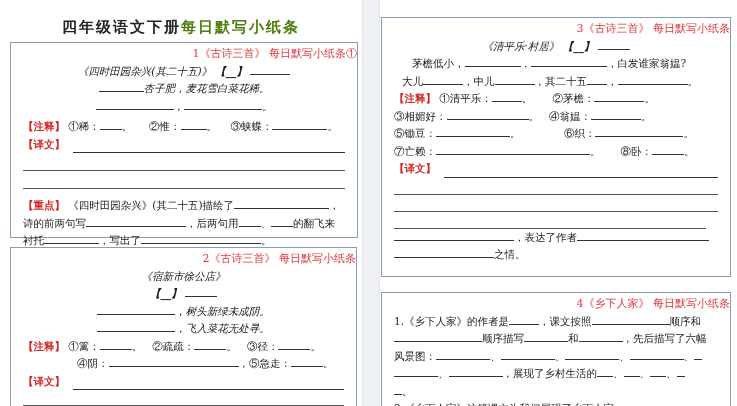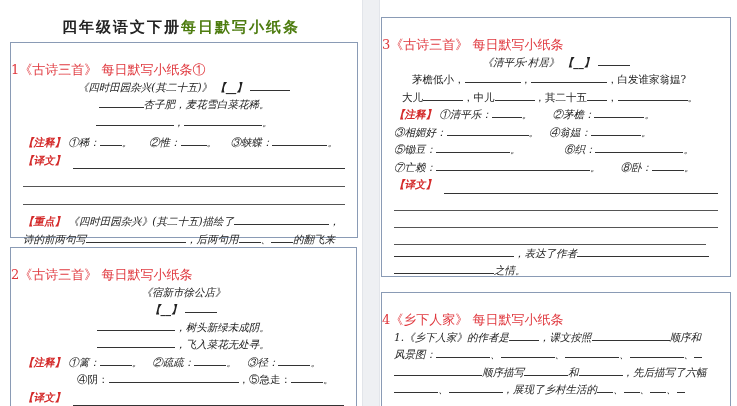--- a/index.html
+++ b/index.html
@@ -9,27 +9,27 @@
   #page-left { left: 0; width: 362px; }
   #page-right { left: 380px; width: 357px; }
   .gutter { position: absolute; left: 362px; top: 0; width: 18px; height: 406px; background: #eef0f3; border-left: 1px solid #e2e5ea; border-right: 1px solid #e2e5ea; }
   .doc-title { position: absolute; top: 18px; left: 0; width: 362px; text-align: center; font-size: 15px; font-weight: bold; letter-spacing: 2px; }
   .doc-title .red { color: #4d7c0f; }
   .box { position: absolute; border: 1.5px solid #8a9bb5; background: #fff; font-size: 10.5px; line-height: 17.5px; }
   #box1 { left: 10px; top: 42px; width: 348px; height: 196px; }
   #box2 { left: 10px; top: 247px; width: 347px; height: 170px; }
   #box3 { left: 1px; top: 17px; width: 350px; height: 260px; }
   #box4 { left: 1px; top: 292px; width: 350px; height: 130px; }
-  .box-title { text-align: left; color: #e0383e; font-size: 13px; margin-top: 18px; }
+  .box-title { text-align: right; color: #e0383e; font-size: 11px; margin-top: 2px; }
   .center { text-align: center; font-style: italic; }
   .line { white-space: nowrap; }
   .blank { display: inline-block; border-bottom: 1px solid #333; height: 12px; vertical-align: baseline; }
   .tag { color: #d42a2a; font-weight: bold; }
   .full-line { height: 1px; background: #555; margin: 0 12px; }
-  .pad { padding: 0 12px; font-style: italic; }
+  .pad { padding: 0 12px; }
   .bracket { font-weight: bold; }
 </style>
 </head>
 <body>
 
 <div class="page" id="page-left">
   <div class="doc-title">
     <span>四年级语文下册</span><span class="red">每日默写小纸条</span>
   </div>
 
@@ -154,24 +154,24 @@
       <span class="blank" style="width:100px"></span><span>之情。</span>
     </div>
   </div>
 
   <div class="box" id="box4">
     <div class="box-title">4《乡下人家》 每日默写小纸条</div>
     <div class="line pad">
       <span>1.《乡下人家》的作者是</span><span class="blank" style="width:30px"></span><span>，课文按照</span><span class="blank" style="width:78px"></span><span>顺序和</span>
     </div>
     <div class="line pad">
-      <span>风景图：</span><span class="blank" style="width:54px"></span>、<span class="blank" style="width:54px"></span>、<span class="blank" style="width:54px"></span>、<span class="blank" style="width:54px"></span>、<span class="blank" style="width:8px"></span>
+      <span class="blank" style="width:88px"></span><span>顺序描写</span><span class="blank" style="width:44px"></span><span>和</span><span class="blank" style="width:44px"></span><span>，先后描写了六幅</span>
     </div>
     <div class="line pad">
-      <span class="blank" style="width:88px"></span><span>顺序描写</span><span class="blank" style="width:44px"></span><span>和</span><span class="blank" style="width:44px"></span><span>，先后描写了六幅</span>
+      <span>风景图：</span><span class="blank" style="width:54px"></span>、<span class="blank" style="width:54px"></span>、<span class="blank" style="width:54px"></span>、<span class="blank" style="width:54px"></span>、<span class="blank" style="width:8px"></span>
     </div>
     <div class="line pad">
       <span class="blank" style="width:44px"></span>、<span class="blank" style="width:54px"></span><span>，展现了乡村生活的</span><span class="blank" style="width:16px"></span>、<span class="blank" style="width:16px"></span>、<span class="blank" style="width:16px"></span>、<span class="blank" style="width:8px"></span>
     </div>
     <div class="line pad">
       <span class="blank" style="width:8px"></span>。
     </div>
     <div class="line pad">2.《乡下人家》这篇课文为我们展现了乡下人家</div>
   </div>
 </div>

